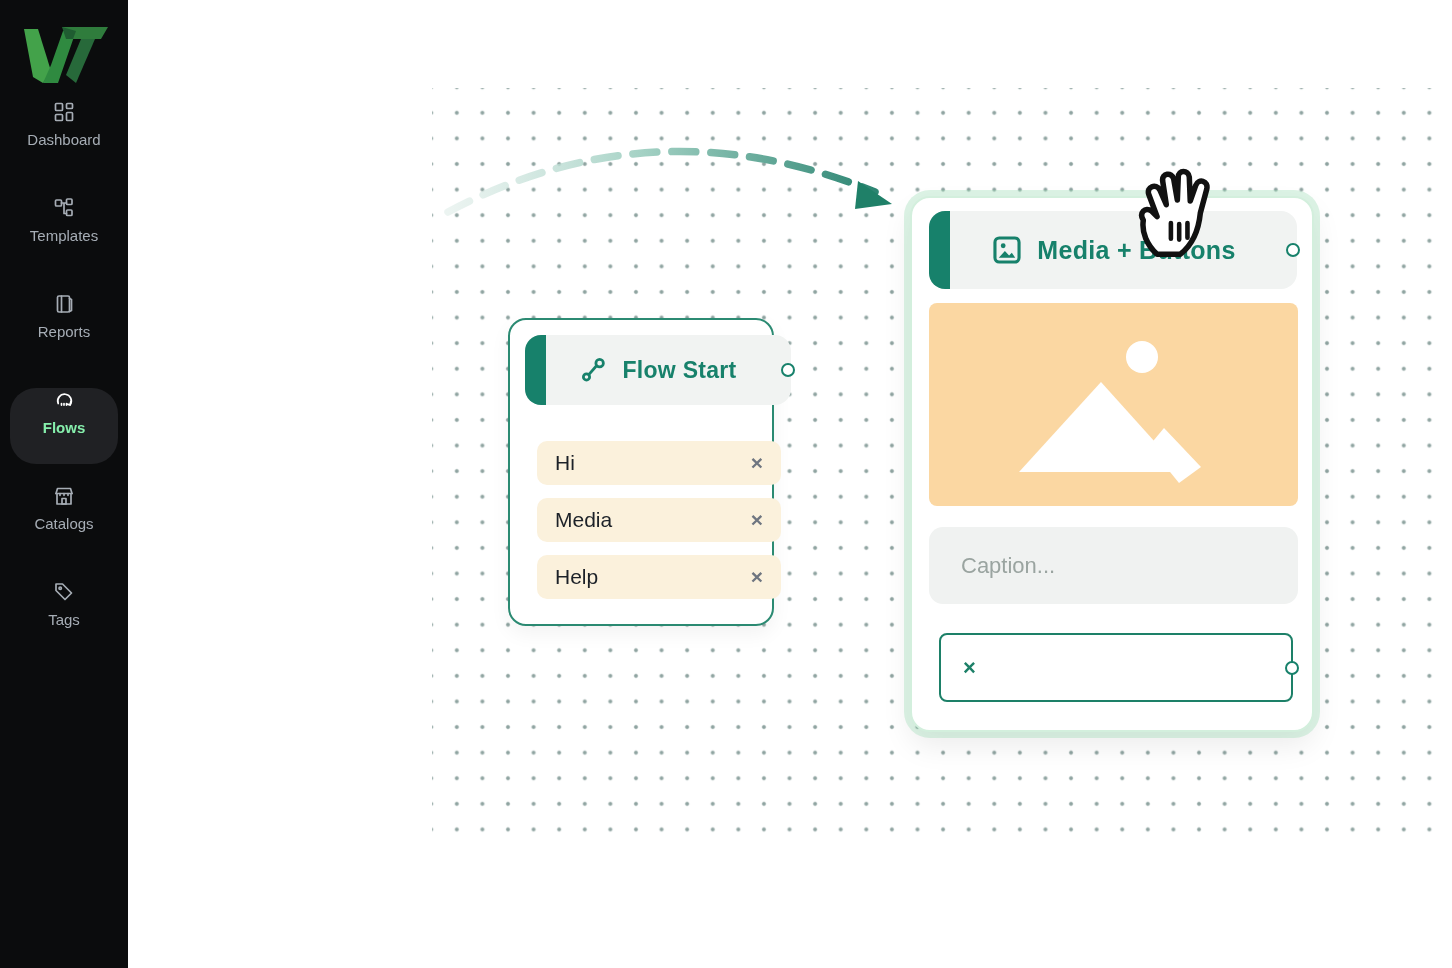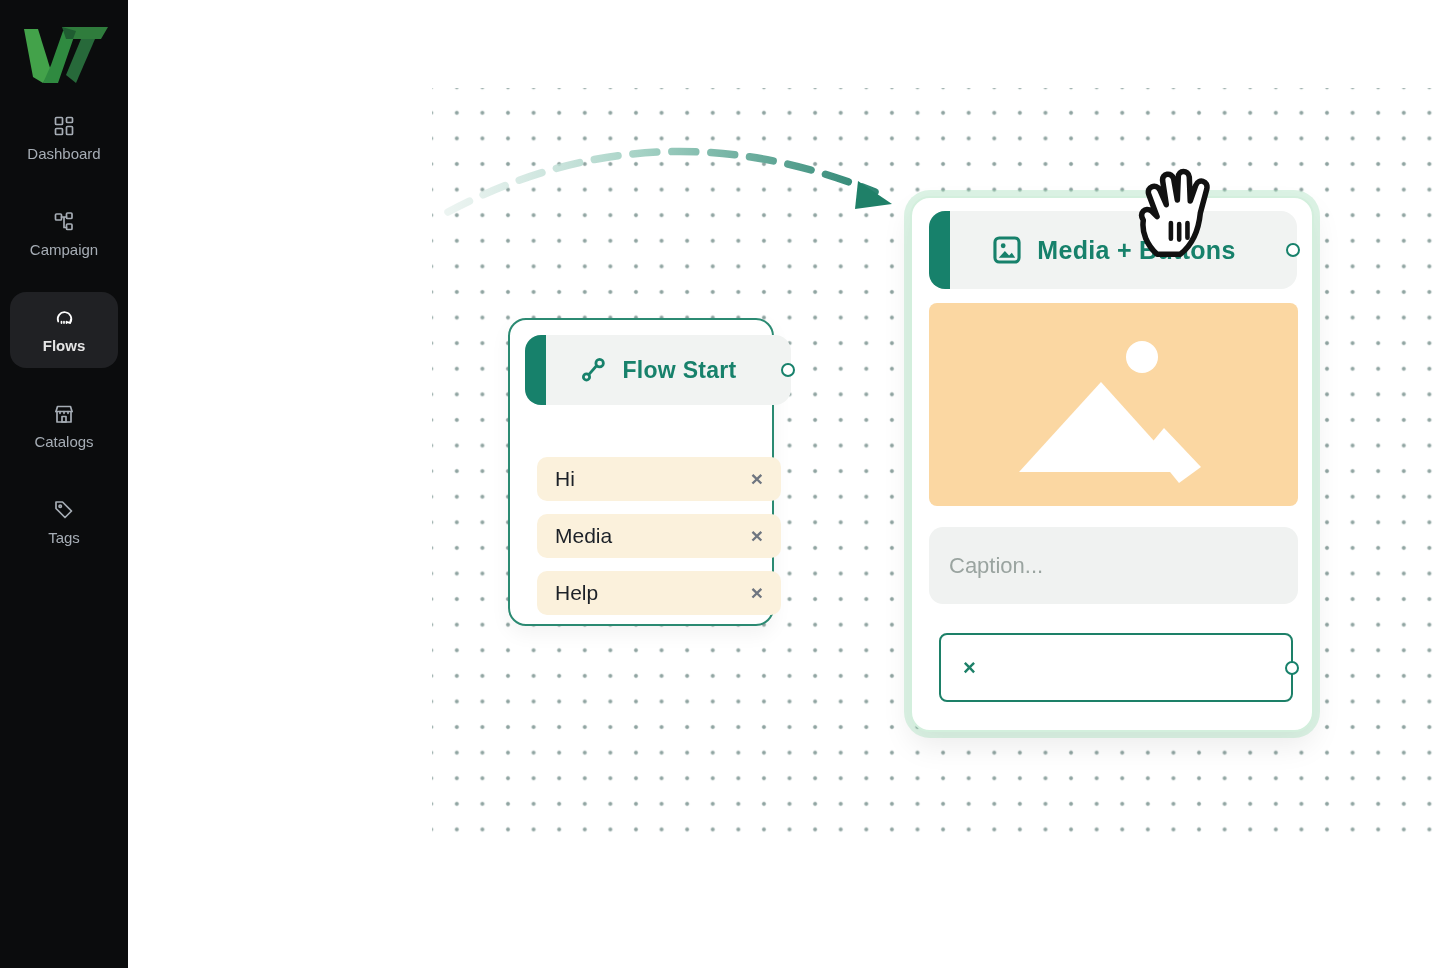--- a/index.html
+++ b/index.html
@@ -4,23 +4,23 @@
 <style>
   html,body{margin:0;padding:0;background:#e8e8e8;}
   #app{position:relative;width:1452px;height:968px;background:#ffffff;overflow:hidden;
        font-family:"Liberation Sans",sans-serif;-webkit-font-smoothing:antialiased;}
 
   
   .sidebar{position:absolute;left:0;top:0;width:128px;height:968px;background:#0b0c0d;}
   .logo{position:absolute;left:18px;top:14px;width:92px;height:72px;}
   .nav{position:absolute;top:100px;left:6px;width:116px;display:flex;flex-direction:column;align-items:center;}
   .nav-item{width:108px;height:76px;margin-bottom:20px;border-radius:16px;display:flex;flex-direction:column;
-            align-items:center;justify-content:center;gap:7px;color:#a6adb5;font-size:15px;cursor:pointer;}
+            align-items:center;gap:7px;color:#a6adb5;font-size:15px;cursor:pointer;}
   .nav-item svg{width:24px;height:24px;stroke:#a6adb5;fill:none;stroke-width:1.7;stroke-linecap:round;stroke-linejoin:round;}
-  .nav-item.active{background:#202124;color:#e5e5e5;font-weight:bold;}
+  .nav-item.active{background:#202124;color:#86efac;font-weight:bold;border-radius:26px;}
   .nav-item.active svg{stroke:#ffffff;}
   .nav-item .fillicon{fill:#a6adb5;stroke:none;}
 
   
   .palette{position:absolute;left:179px;top:104px;width:260px;}
   .pal-title{font-size:25px;font-weight:bold;color:#0d1522;letter-spacing:.2px;}
   .pal-sub{font-size:17px;color:#8b95a1;margin-top:9px;}
   .pal-row{display:flex;align-items:center;gap:16px;margin-top:18px;height:46px;cursor:grab;}
   .tile{width:46px;height:46px;border-radius:12px;background:#f3fadf;border:2px solid #c9e377;
         display:flex;align-items:center;justify-content:center;box-sizing:border-box;}
@@ -40,36 +40,36 @@
   .accent{position:absolute;left:0;top:0;bottom:0;width:21px;background:#17816b;border-radius:16px 0 0 16px;}
   .port{position:absolute;width:14px;height:14px;background:#fff;border:2.5px solid #17816b;border-radius:50%;box-sizing:border-box;}
   .node-title{color:#17816b;font-weight:bold;letter-spacing:.3px;}
 
   
   .node-flow{position:absolute;left:380px;top:318px;width:266px;height:308px;background:#fff;
              border:2px solid #2b8a72;border-radius:18px;box-sizing:border-box;box-shadow:0 8px 20px rgba(0,0,0,.05);}
   .node-flow .node-header{left:15px;top:15px;width:266px;height:70px;}
   .node-flow .node-title{font-size:23px;}
   .node-flow .node-header .port{right:-4px;top:50%;transform:translateY(-50%);}
-  .chips{position:absolute;left:27px;top:137px;width:244px;display:flex;flex-direction:column;gap:13px;}
+  .chips{position:absolute;left:27px;top:121px;width:244px;display:flex;flex-direction:column;gap:13px;}
   .chip{height:44px;background:#fbf1dc;border-radius:10px;display:flex;align-items:center;padding:0 18px;
         font-size:21px;color:#1c2128;}
   .chip-x{margin-left:auto;color:#6f7680;font-size:21px;font-weight:bold;cursor:pointer;}
 
   
   .node-media{position:absolute;left:782px;top:196px;width:404px;height:536px;background:#fff;border-radius:20px;
               border:2px solid #d3efdd;box-sizing:border-box;
               box-shadow:0 0 0 6px rgba(140,215,168,.30),0 14px 30px rgba(0,0,0,.08);}
   .node-media .node-header{left:17px;top:13px;width:368px;height:78px;}
   .node-media .node-title{font-size:25px;}
   .node-media .node-header .port{right:-3px;top:50%;transform:translateY(-50%);}
   .media-img{position:absolute;left:17px;top:105px;width:369px;height:203px;background:#fbd7a2;border-radius:8px;
              display:flex;align-items:center;justify-content:center;}
   .caption{position:absolute;left:17px;top:329px;width:369px;height:77px;background:#f0f2f1;border-radius:14px;
-           display:flex;align-items:center;padding-left:20px;box-sizing:border-box;
+           display:flex;align-items:center;padding-left:32px;box-sizing:border-box;
            font-size:22px;color:#9aa4a0;cursor:text;}
   .add-btn{position:absolute;left:27px;top:435px;width:354px;height:69px;background:#fff;border:2px solid #1d8068;
            border-radius:8px;display:flex;align-items:center;box-sizing:border-box;cursor:pointer;}
   .add-x{color:#1d8068;font-size:22px;font-weight:bold;margin-left:22px;}
   .add-label{flex:1;text-align:center;color:#97a1a7;font-size:23px;font-weight:bold;margin-right:40px;}
   .add-btn .port{right:-8px;top:50%;transform:translateY(-50%);}
 
   .hand{position:absolute;left:1000px;top:166px;width:95px;height:92px;z-index:20;pointer-events:none;}
 </style>
 </head>
@@ -100,24 +100,31 @@
 
 
 
       <div class="nav-item">
         <svg viewBox="0 0 24 24">
           <rect x="3.5" y="4" width="6" height="6" rx="1"></rect>
           <rect x="14.5" y="3" width="5.5" height="5.5" rx="1"></rect>
           <rect x="14.5" y="14" width="5.5" height="5.5" rx="1"></rect>
           <path d="M9.5 7h2.5v10.5h2.5M12 7h2.5"></path>
         </svg>
-        <span>Campaign</span>
-      </div>
-
-
+        <span>Templates</span>
+      </div>
+
+
+      <div class="nav-item">
+        <svg viewBox="0 0 24 24">
+          <path d="M7 4h9a1.5 1.5 0 0 1 1.5 1.5v13A1.5 1.5 0 0 1 16 20H7a1.5 1.5 0 0 1-1.5-1.5v-13A1.5 1.5 0 0 1 7 4z"></path>
+          <path d="M9.5 4v16M17.5 6.5l2 1v11l-2 1"></path>
+        </svg>
+        <span>Reports</span>
+      </div>
 
       <div class="nav-item active">
         <svg viewBox="0 0 24 24">
           <path d="M6.2 15.5a6.8 6.8 0 1 1 11.9 1.4"></path>
           <path d="M18.8 13.6l-.7 3.3-3.2-.8"></path>
           <path d="M9.5 15.5v1.6M12 15.5v1.6M14.5 15.5v1.6"></path>
         </svg>
         <span>Flows</span>
       </div>
 

